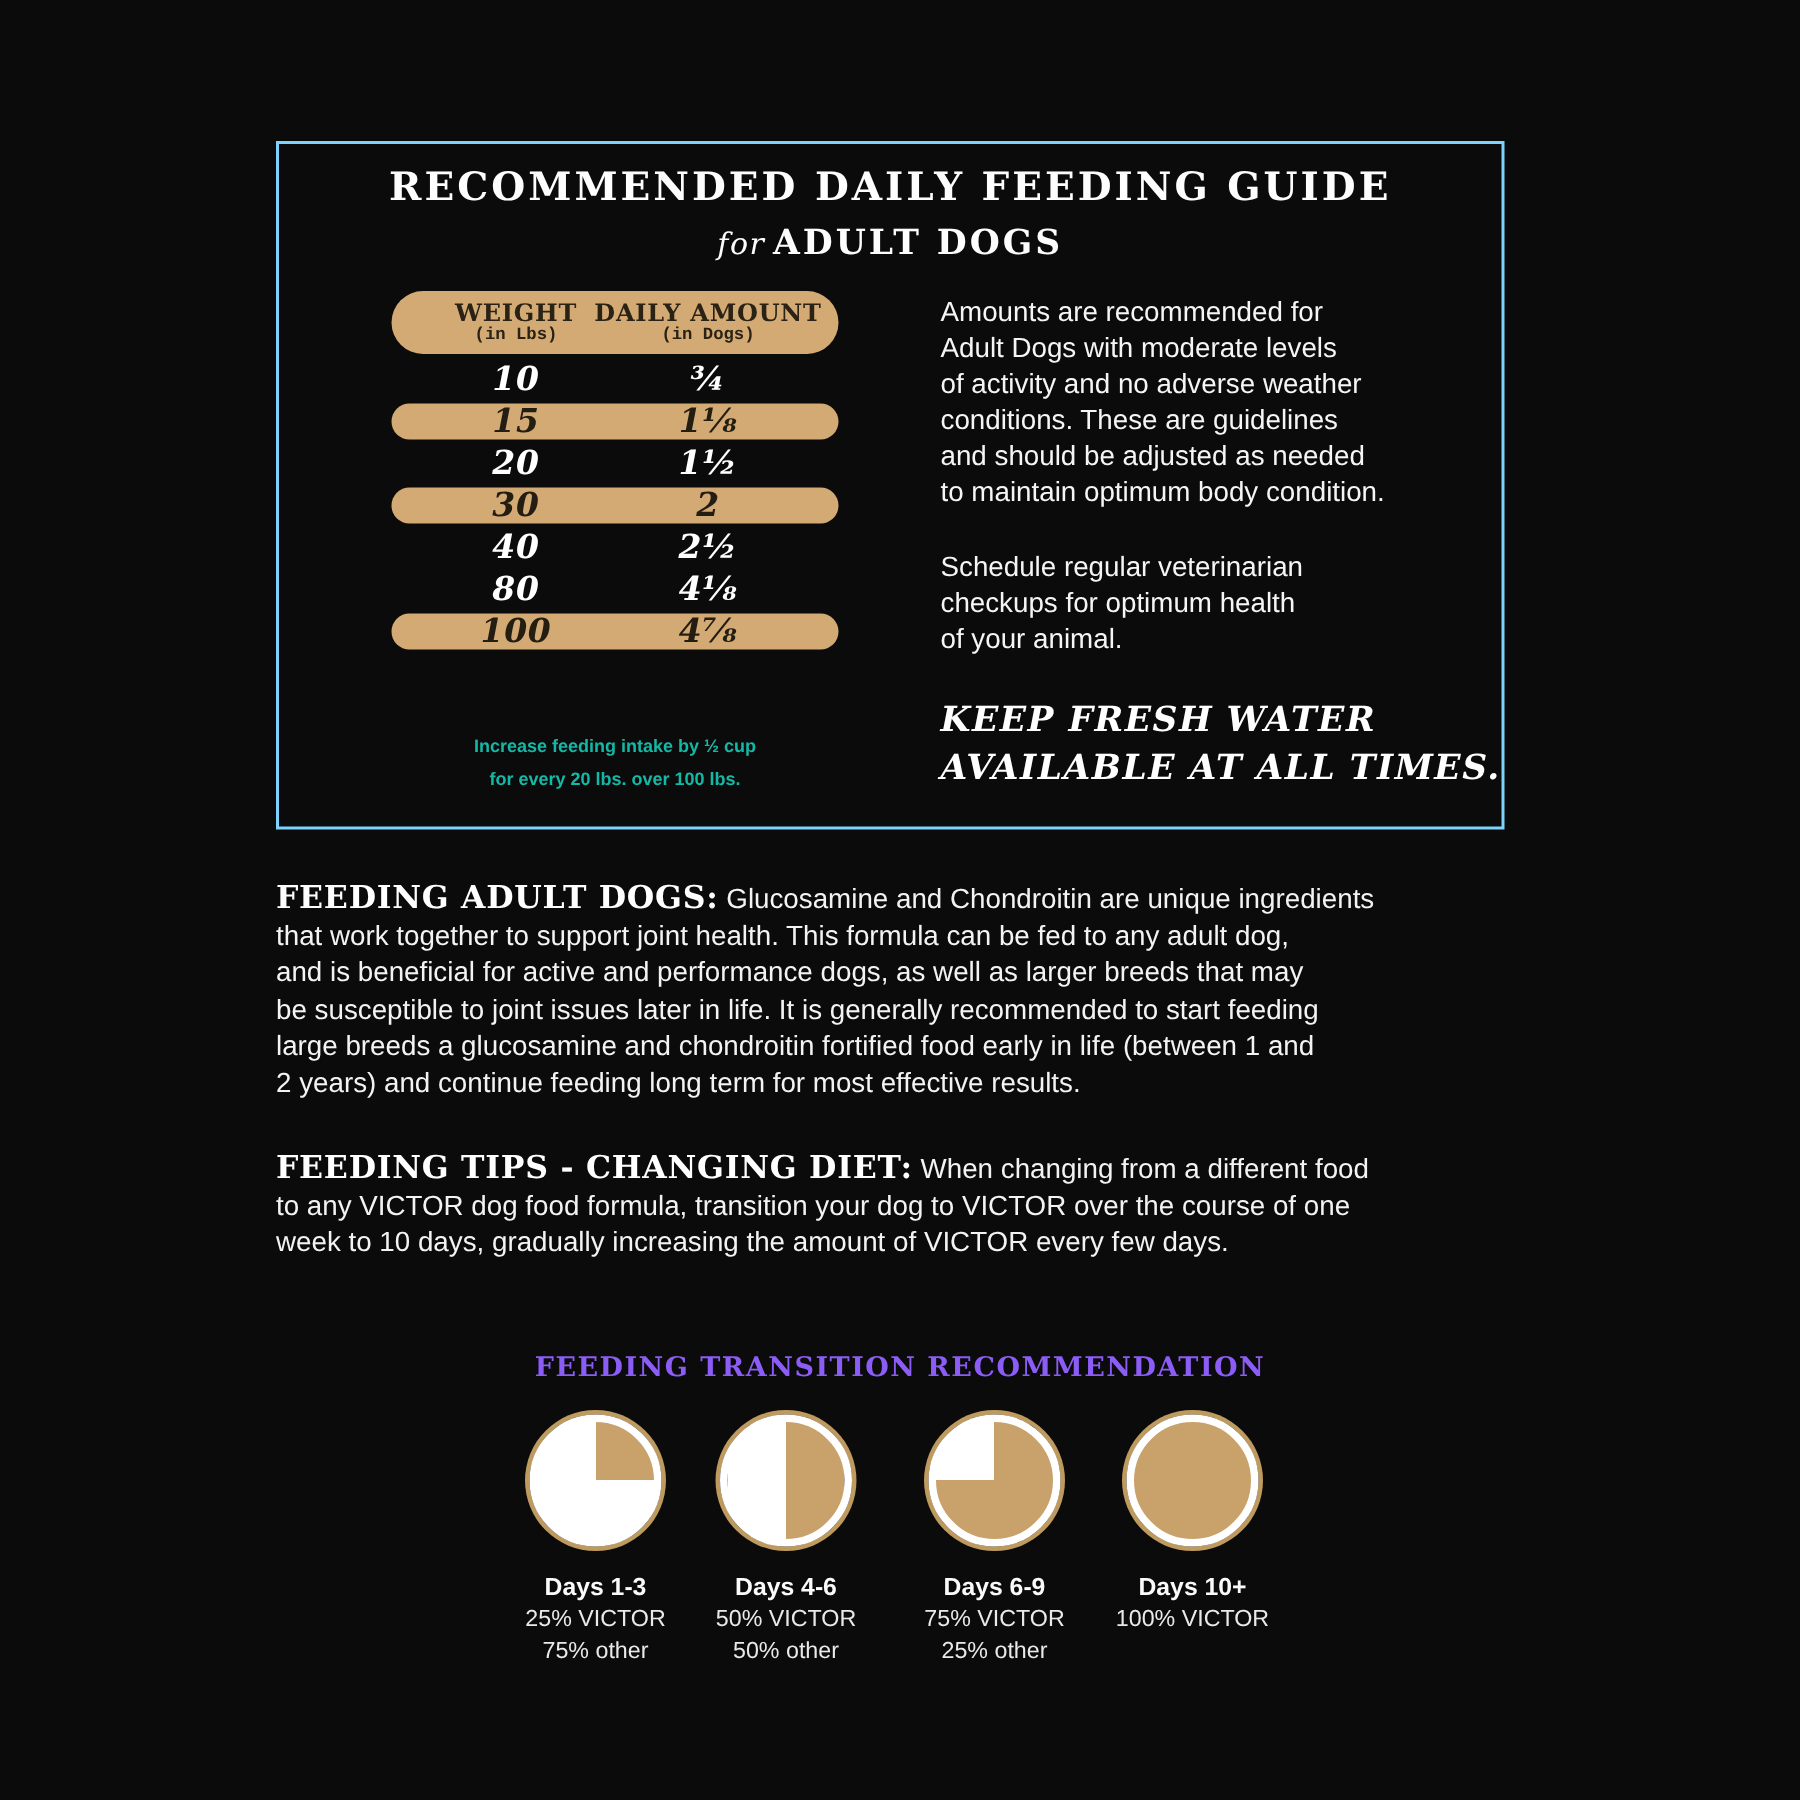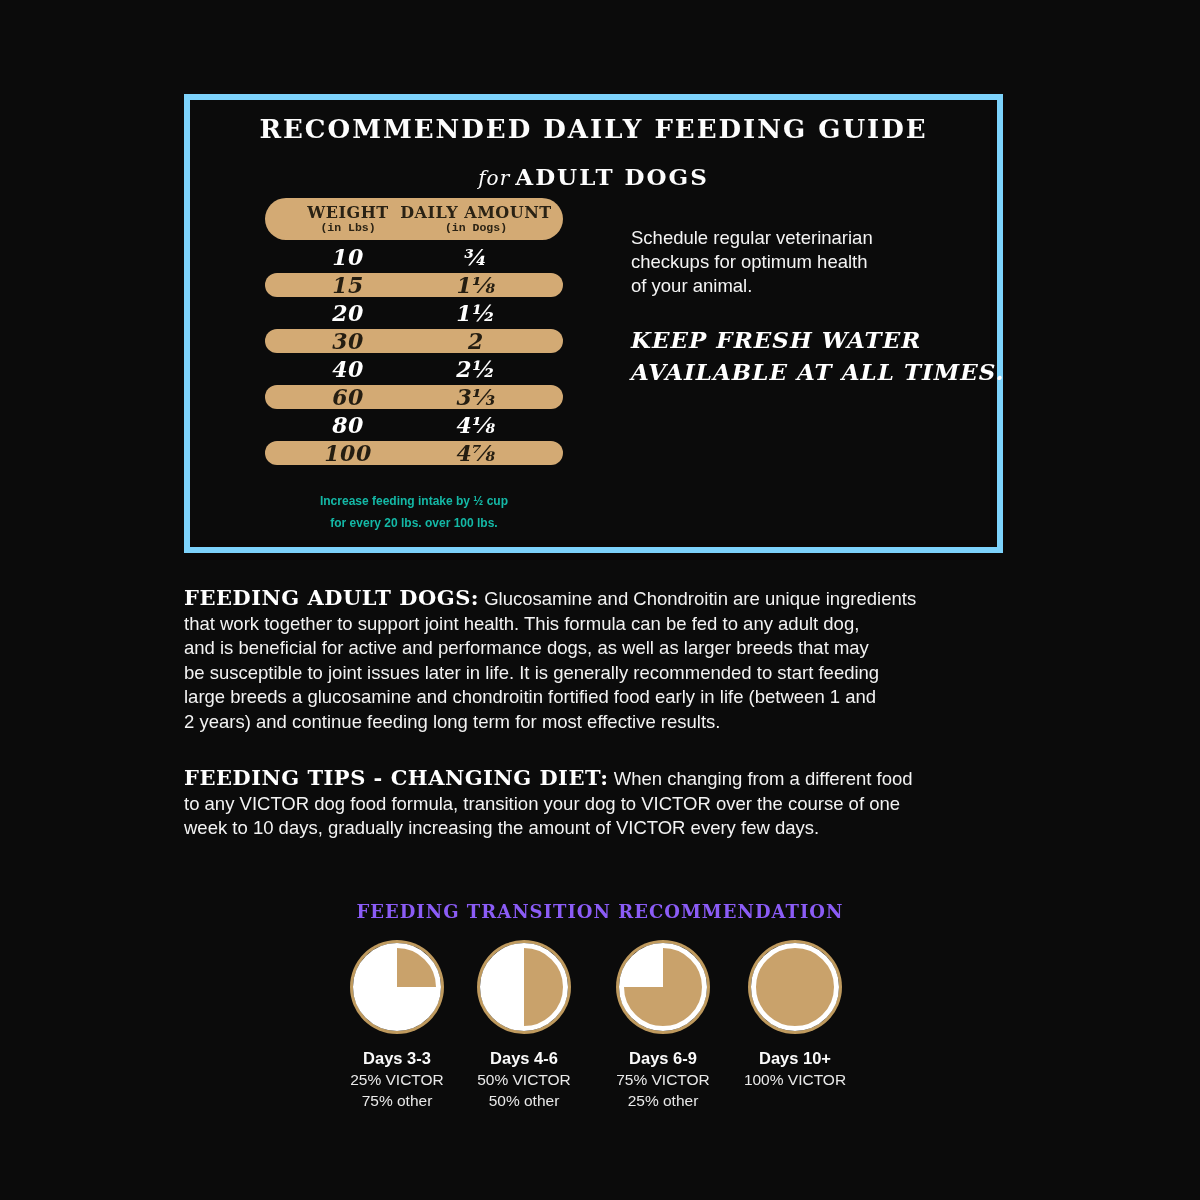--- a/index.html
+++ b/index.html
@@ -1,25 +1,25 @@
 <!DOCTYPE html>
 <html><head>
 <meta charset="utf-8">
 <style>
   html,body{margin:0;padding:0;background:#000;}
   .canvas{position:relative;width:1200px;height:1200px;background:#0b0b0b;overflow:hidden;
           font-family:"Liberation Sans","DejaVu Sans",sans-serif;color:#fbfbfb;}
 
   
   .guide-box{position:absolute;left:184px;top:94px;width:819px;height:459px;
-             border:6px solid #7dd3fc;box-sizing:border-box;}
+             border:2px solid #7dd3fc;box-sizing:border-box;}
   .g-title{position:absolute;left:0;right:0;top:14px;margin:0;text-align:center;
            font-family:"DejaVu Serif","Liberation Serif",serif;font-weight:bold;
            font-size:26px;letter-spacing:2px;color:#fdfdfd;}
-  .g-sub{position:absolute;left:0;right:0;top:63px;text-align:center;color:#fdfdfd;
+  .g-sub{position:absolute;left:0;right:0;top:52px;text-align:center;color:#fdfdfd;
          font-family:"DejaVu Serif","Liberation Serif",serif;}
   .g-sub em{font-size:20px;font-weight:normal;font-style:italic;letter-spacing:1px;}
   .g-sub .g-sub-main{font-size:23px;font-weight:bold;letter-spacing:2px;font-style:normal;}
 
   
   .feed-table{position:absolute;left:75px;top:98px;width:298px;}
   .t-head{position:relative;height:42px;background:#d3aa74;border-radius:21px;color:#2a2214;}
   .t-col{position:absolute;top:50%;transform:translate(-50%,-50%);text-align:center;white-space:nowrap;}
   .t-col1{left:83px;}
   .t-col2{left:211px;}
@@ -100,39 +100,41 @@
             <span class="t-a">1½</span>
           </div>
         <div class="t-row hl">
             <span class="t-w">30</span>
             <span class="t-a">2</span>
           </div>
         <div class="t-row">
             <span class="t-w">40</span>
             <span class="t-a">2½</span>
           </div>
-        <div class="t-row hl">
-            <span class="t-w">60</span>
-            <span class="t-a">3⅓</span>
-          </div>
         <div class="t-row">
             <span class="t-w">80</span>
             <span class="t-a">4⅛</span>
           </div>
         <div class="t-row hl">
             <span class="t-w">100</span>
             <span class="t-a">4⅞</span>
           </div>
       </div>
     </div>
 
     <p class="t-note">Increase feeding intake by ½ cup
 for every 20 lbs. over 100 lbs.</p>
 
     <div class="notes">
+      <p class="n-p">Amounts are recommended for
+Adult Dogs with moderate levels
+of activity and no adverse weather
+conditions. These are guidelines
+and should be adjusted as needed
+to maintain optimum body condition.</p>
       <p class="n-p n-p2">Schedule regular veterinarian
 checkups for optimum health
 of your animal.</p>
       <p class="n-water">KEEP FRESH WATER
 AVAILABLE AT ALL TIMES.</p>
     </div>
   </section>
 
   <p class="para para-adult"><span class="para-head">FEEDING ADULT DOGS:</span><span> Glucosamine and Chondroitin are unique ingredients
 that work together to support joint health. This formula can be fed to any adult dog,
@@ -142,21 +144,21 @@
 2 years) and continue feeding long term for most effective results.</span></p>
 
   <p class="para para-tips"><span class="para-head">FEEDING TIPS - CHANGING DIET:</span><span> When changing from a different food
 to any VICTOR dog food formula, transition your dog to VICTOR over the course of one
 week to 10 days, gradually increasing the amount of VICTOR every few days.</span></p>
 
   <h2 class="tr-title">FEEDING TRANSITION RECOMMENDATION</h2>
 
   <div class="stage stage1">
     <div class="pie" style="background: conic-gradient(rgb(201, 162, 107) 0deg, rgb(201, 162, 107) 25%, rgb(255, 255, 255) 25%, rgb(255, 255, 255) 100%);"></div>
-    <div class="s-day">Days 3-3</div>
+    <div class="s-day">Days 1-3</div>
     <div class="s-line">25% VICTOR</div>
     <div class="s-line">75% other</div>
   </div>
 
   <div class="stage stage2">
     <div class="pie" style="background: conic-gradient(rgb(201, 162, 107) 0deg, rgb(201, 162, 107) 50%, rgb(255, 255, 255) 50%, rgb(255, 255, 255) 100%);"></div>
     <div class="s-day">Days 4-6</div>
     <div class="s-line">50% VICTOR</div>
     <div class="s-line">50% other</div>
   </div>

